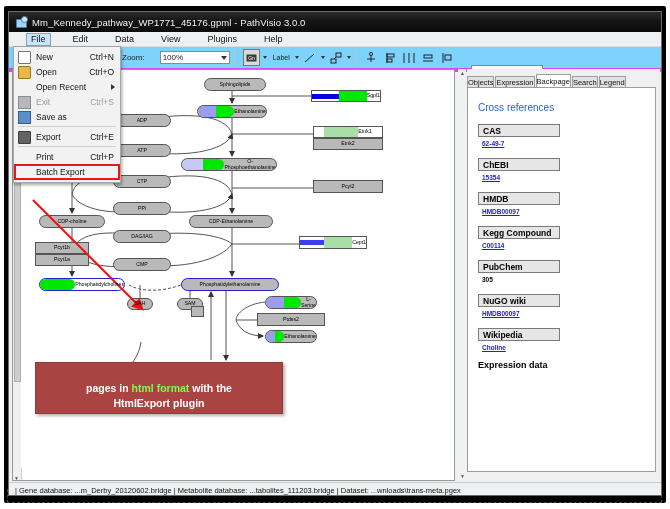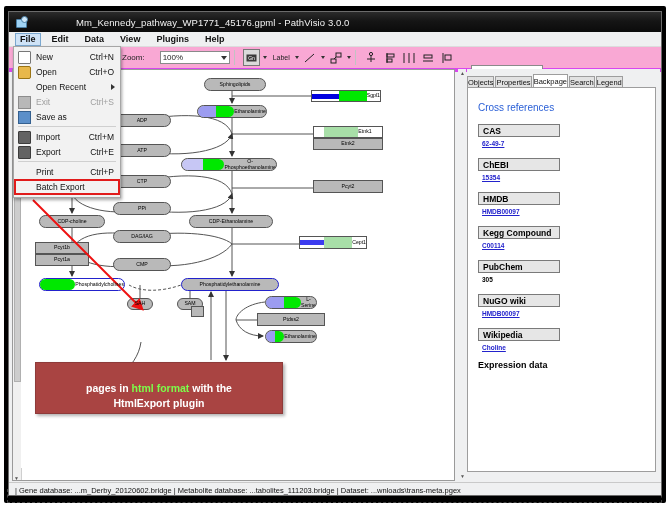--- a/index.html
+++ b/index.html
@@ -11,36 +11,36 @@
   #dashed{position:absolute;left:7px;top:489px;width:655px;height:14px;
           border:1px dashed #444;box-sizing:border-box;background:#000;}
 
   
   #app{position:absolute;left:8px;top:11px;width:654px;height:485px;background:#eff0f1;
        border:1px solid #6b6b6b;box-sizing:border-box;overflow:hidden;}
 
   
   #titlebar{position:absolute;left:0;top:0;width:100%;height:20px;
     background:linear-gradient(to bottom,#2b2b2b 0%,#151515 45%,#0b0b0b 100%);
-    color:#f2f2f2;font-size:9.5px;display:flex;align-items:center;gap:44px;}
+    color:#f2f2f2;font-size:9.5px;display:flex;align-items:center;}
   #titlebar .tb-icon{width:12px;height:12px;margin:0 5px 0 6px;position:relative;flex:0 0 auto;}
   #titlebar .tb-icon:before{content:"";position:absolute;left:1px;top:3px;width:9px;height:7px;
      background:#9fd3f5;border:1px solid #4a7fa6;border-radius:1px;}
   #titlebar .tb-icon:after{content:"";position:absolute;left:6px;top:0px;width:5px;height:5px;
      background:#cfe9fb;border:1px solid #4a7fa6;border-radius:50%;}
   #titlebar .tb-text{white-space:nowrap;letter-spacing:.1px;}
 
   
   #menubar{position:absolute;left:0;top:20px;width:100%;height:14px;background:#eff0f1;
       display:flex;align-items:center;font-size:9px;color:#111;border-bottom:1px solid #dcdcdc;}
-  #menubar .mi{padding:1px 5px;margin-left:6px;line-height:11px;font-weight:bold;}
+  #menubar .mi{padding:1px 5px;margin-left:17px;line-height:11px;}
   #menubar .mi.active{background:#cfe3f7;border:1px solid #7aa7cf;padding:0px 4px;}
 
   
-  #toolbar{position:absolute;left:0;top:35px;width:100%;height:21px;background:#f9a8d4;
+  #toolbar{position:absolute;left:0;top:35px;width:100%;height:21px;background:#7dd3fc;
      display:flex;align-items:center;font-size:8px;color:#222;border-bottom:4px solid #d946ef;}
   .tb-sep{width:1px;height:15px;background:#c2c2c2;margin:0 4px;}
   .zoomlabel{margin-left:113px;font-size:8px;}
   .zoomcombo{width:70px;height:13px;border:1px solid #8a8a8a;background:#fff;margin-left:15px;
      display:flex;align-items:center;justify-content:space-between;font-size:8px;padding:0 2px;box-sizing:border-box;}
   .caret{width:0;height:0;border-left:3px solid transparent;border-right:3px solid transparent;border-top:4px solid #333;}
   .tbtn{width:15px;height:15px;margin-left:4px;display:flex;align-items:center;justify-content:center;
      font-size:7px;color:#222;position:relative;}
   .tbtn.boxed{border:1px solid #777;background:#dadada;}
   .tbtn.lbl{width:auto;padding:0 2px;font-size:7px;}
@@ -234,25 +234,20 @@
         <span class="fm-ico ico-save"></span>
         <span>Exit</span>
         <span class="acc">Ctrl+S</span>
       </div>
       <div class="fm-row">
         <span class="fm-ico ico-saveas"></span>
         <span>Save as</span>
       </div>
       <div class="fm-div"></div>
       <div class="fm-row">
-        <span class="fm-ico ico-imp"></span>
-        <span>Import</span>
-        <span class="acc">Ctrl+M</span>
-      </div>
-      <div class="fm-row">
         <span class="fm-ico ico-exp"></span>
         <span>Export</span>
         <span class="acc">Ctrl+E</span>
       </div>
       <div class="fm-div"></div>
       <div class="fm-row">
         <span>Print</span>
         <span class="acc">Ctrl+P</span>
       </div>
       <div class="fm-row highlight">
@@ -480,21 +475,21 @@
     </div>
 
     <div id="splitter">
       <div class="sarr" style="top:2px;">▲</div>
       <div class="sarr" style="bottom:2px;">▼</div>
     </div>
 
     <div id="rightpanel">
       <div id="tabs">
         <div class="tab">Objects</div>
-        <div class="tab">Properties</div>
+        <div class="tab">Expression</div>
         <div class="tab sel">Backpage</div>
         <div class="tab">Search</div>
         <div class="tab">Legend</div>
       </div>
       <div id="tabbody">
         <div class="xref-title">Cross references</div>
 
         <div class="xbox">CAS</div>
         <div class="xval">62-49-7</div>
 

